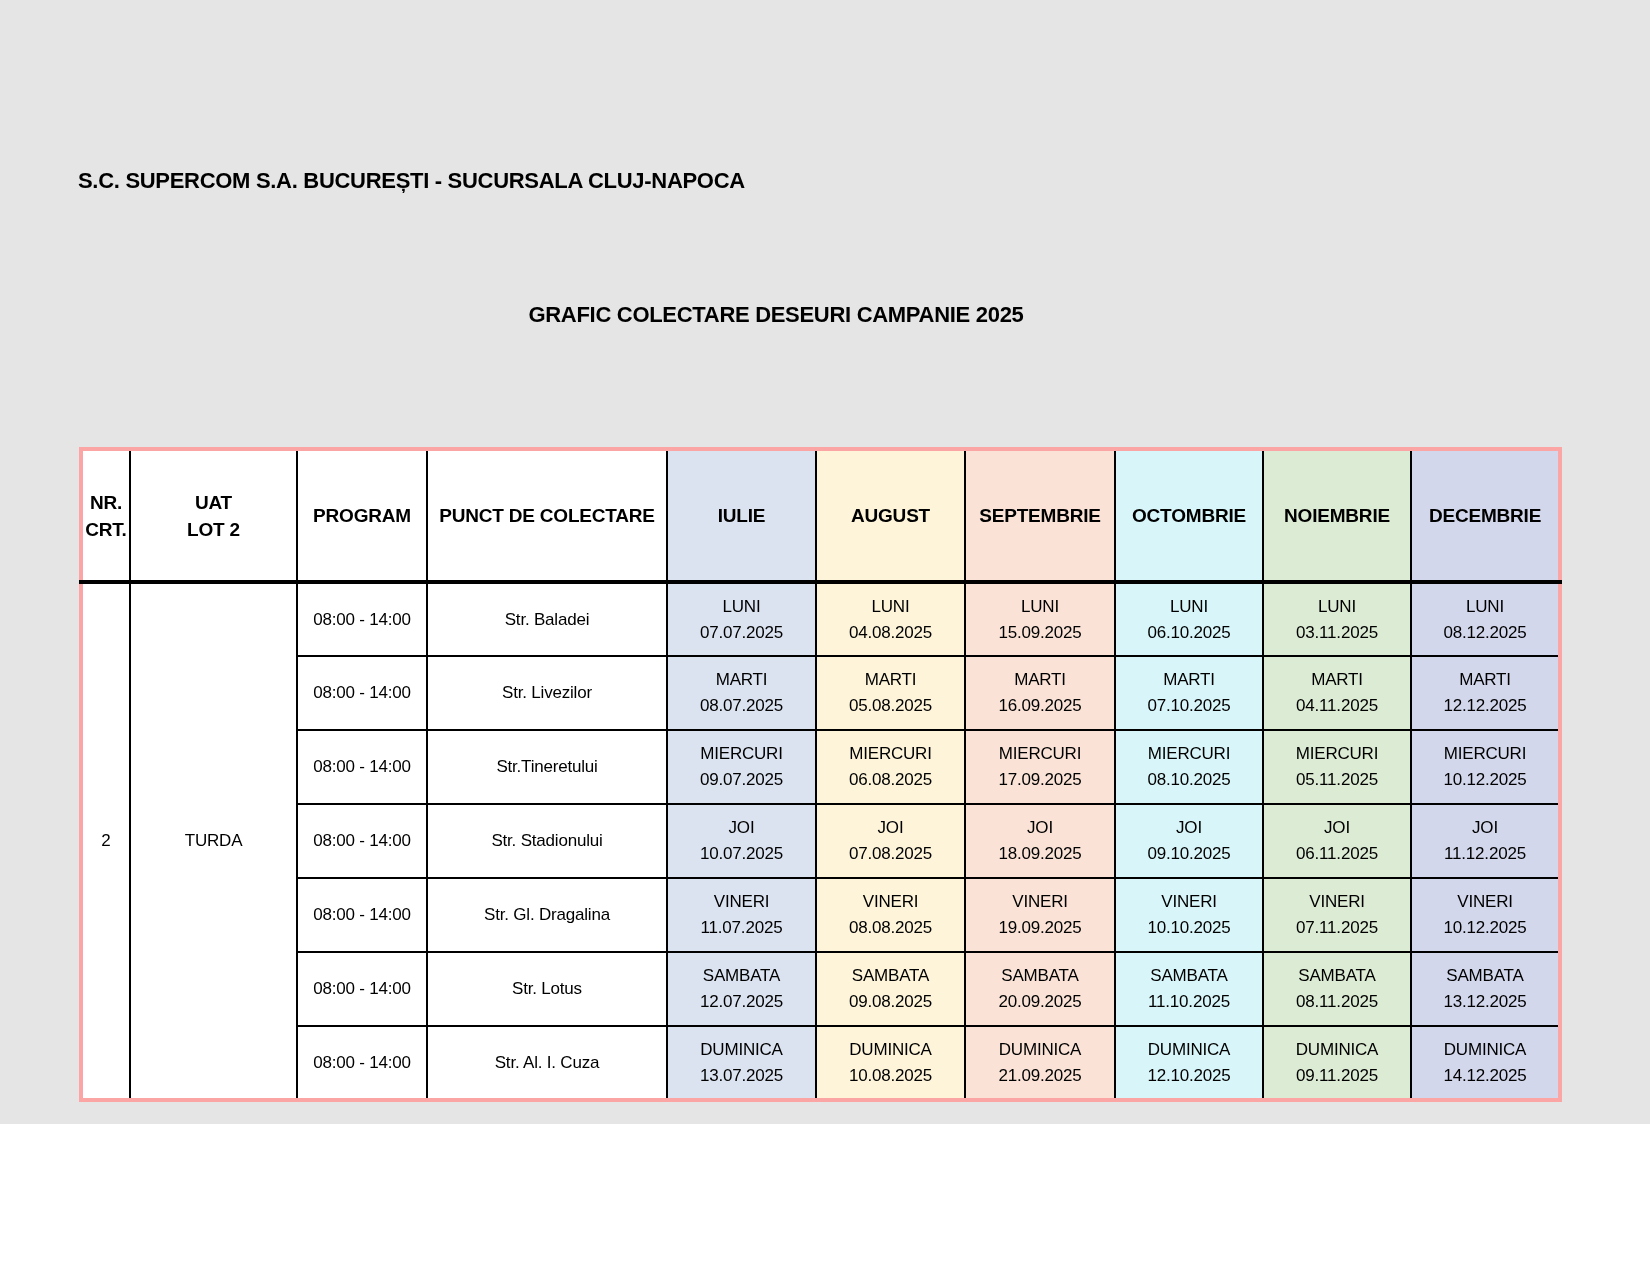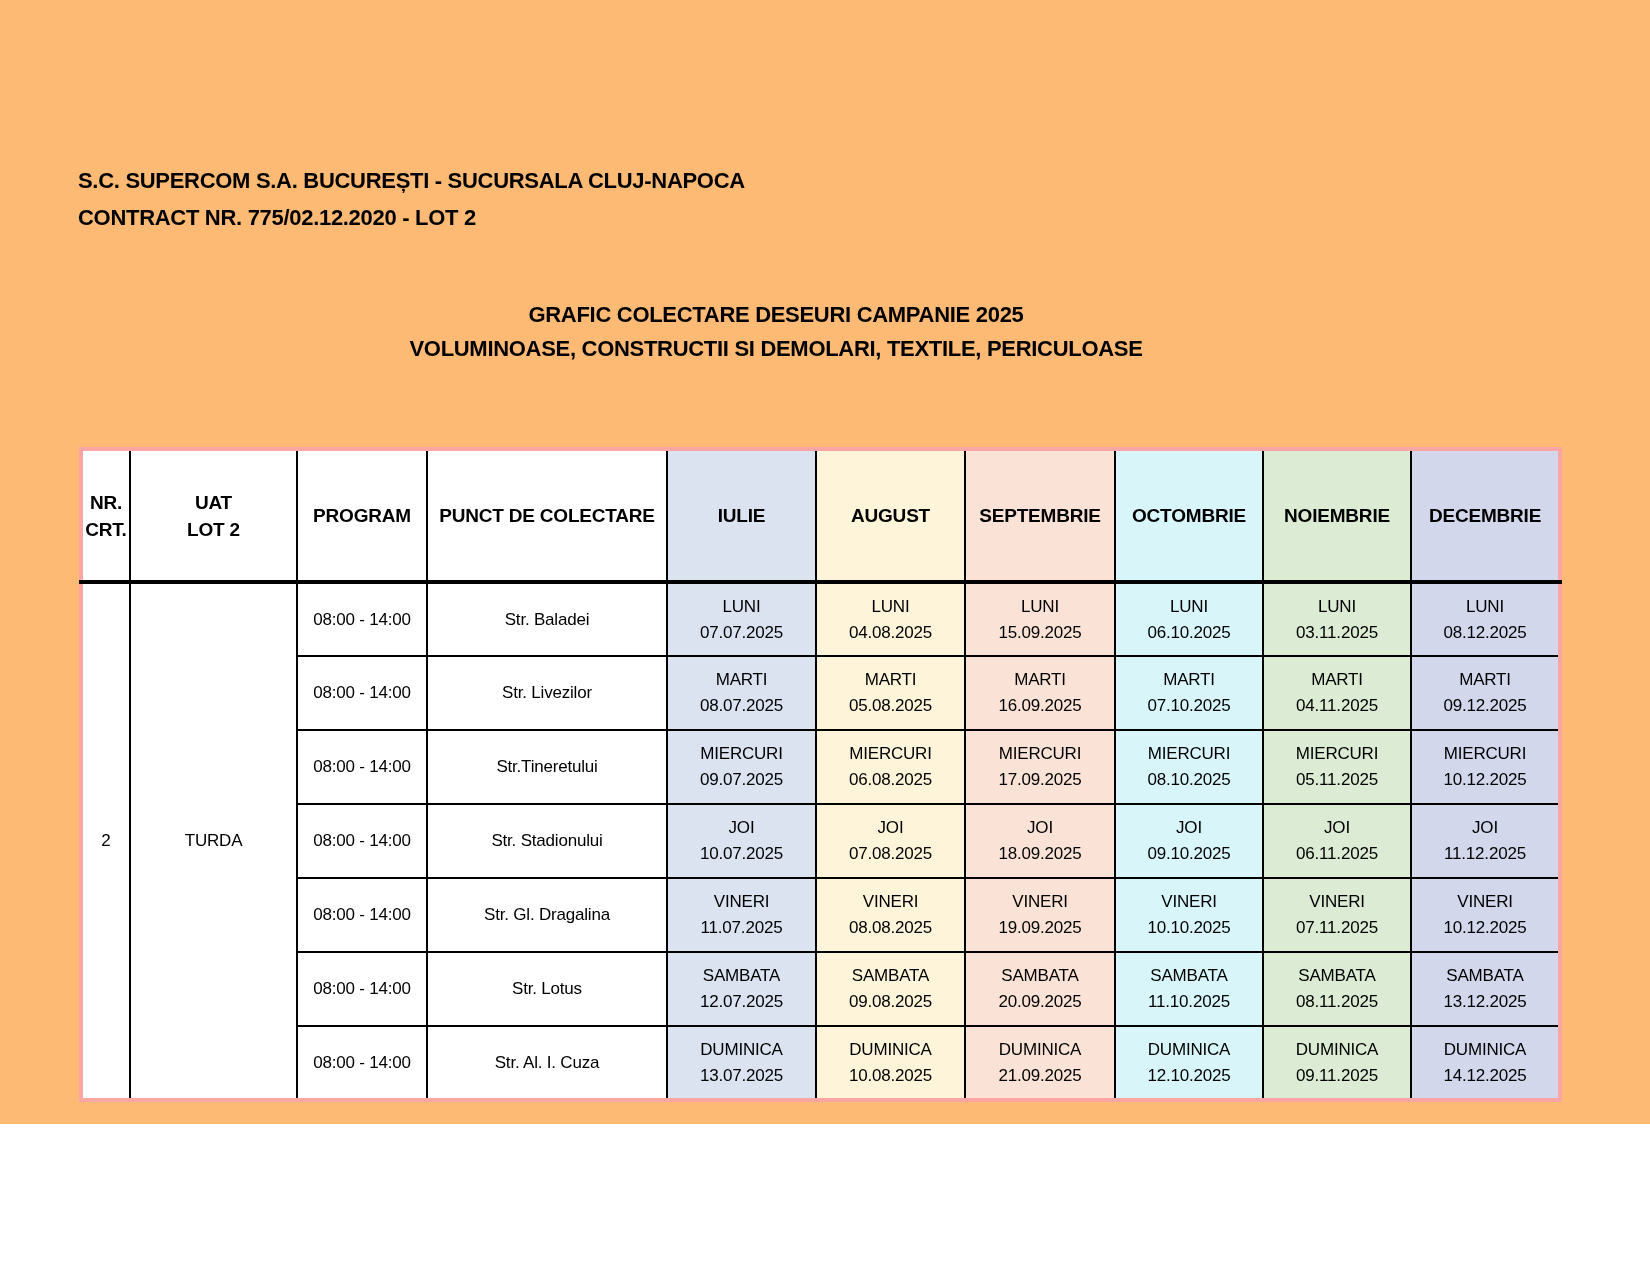--- a/index.html
+++ b/index.html
@@ -5,21 +5,21 @@
   * { margin: 0; padding: 0; box-sizing: border-box; }
   html, body { background: #ffffff; }
   body {
     width: 1650px; height: 1275px;
     font-family: "Liberation Sans", sans-serif;
     color: #000;
   }
   .page {
     position: relative;
     width: 1650px; height: 1124px;
-    background: #fdba74;
+    background: #e5e5e5;
     overflow: hidden;
   }
   .company {
     position: absolute;
     left: 78px; top: 162px;
     font-size: 22px; font-weight: bold;
     line-height: 37px;
     letter-spacing: -0.3px;
     white-space: nowrap;
   }
@@ -67,26 +67,24 @@
   .daycell div { line-height: 26px; }
   .boldcell { font-weight: bold; font-size: 18px; }
 </style>
 </head>
 <body>
 
 <div class="page">
 
   <div class="company">
     <div>S.C. SUPERCOM S.A. BUCUREȘTI - SUCURSALA CLUJ-NAPOCA</div>
-    <div>CONTRACT NR. 775/02.12.2020 - LOT 2</div>
   </div>
 
   <div class="doc-title">
     <div>GRAFIC COLECTARE DESEURI CAMPANIE 2025</div>
-    <div>VOLUMINOASE, CONSTRUCTII SI DEMOLARI, TEXTILE, PERICULOASE</div>
   </div>
 
   <div class="tablewrap">
     <table class="schedule">
       <colgroup>
         <col style="width:49px">
           <col style="width:167px">
           <col style="width:130px">
           <col style="width:240px">
         <col style="width:149px">
@@ -161,21 +159,21 @@
           <td class="mcol daycell" style="background-color: rgb(216, 246, 250);">
             <div>MARTI</div>
             <div>07.10.2025</div>
           </td>
           <td class="mcol daycell" style="background-color: rgb(220, 235, 211);">
             <div>MARTI</div>
             <div>04.11.2025</div>
           </td>
           <td class="mcol daycell" style="background-color: rgb(210, 215, 236);">
             <div>MARTI</div>
-            <div>09.12.2025</div>
+            <div>12.12.2025</div>
           </td>
         </tr>
         <tr>
           <td>08:00 - 14:00</td>
           <td>Str.Tineretului</td>
           <td class="mcol daycell" style="background-color: rgb(219, 227, 241);">
             <div>MIERCURI</div>
             <div>09.07.2025</div>
           </td>
           <td class="mcol daycell" style="background-color: rgb(253, 244, 217);">

